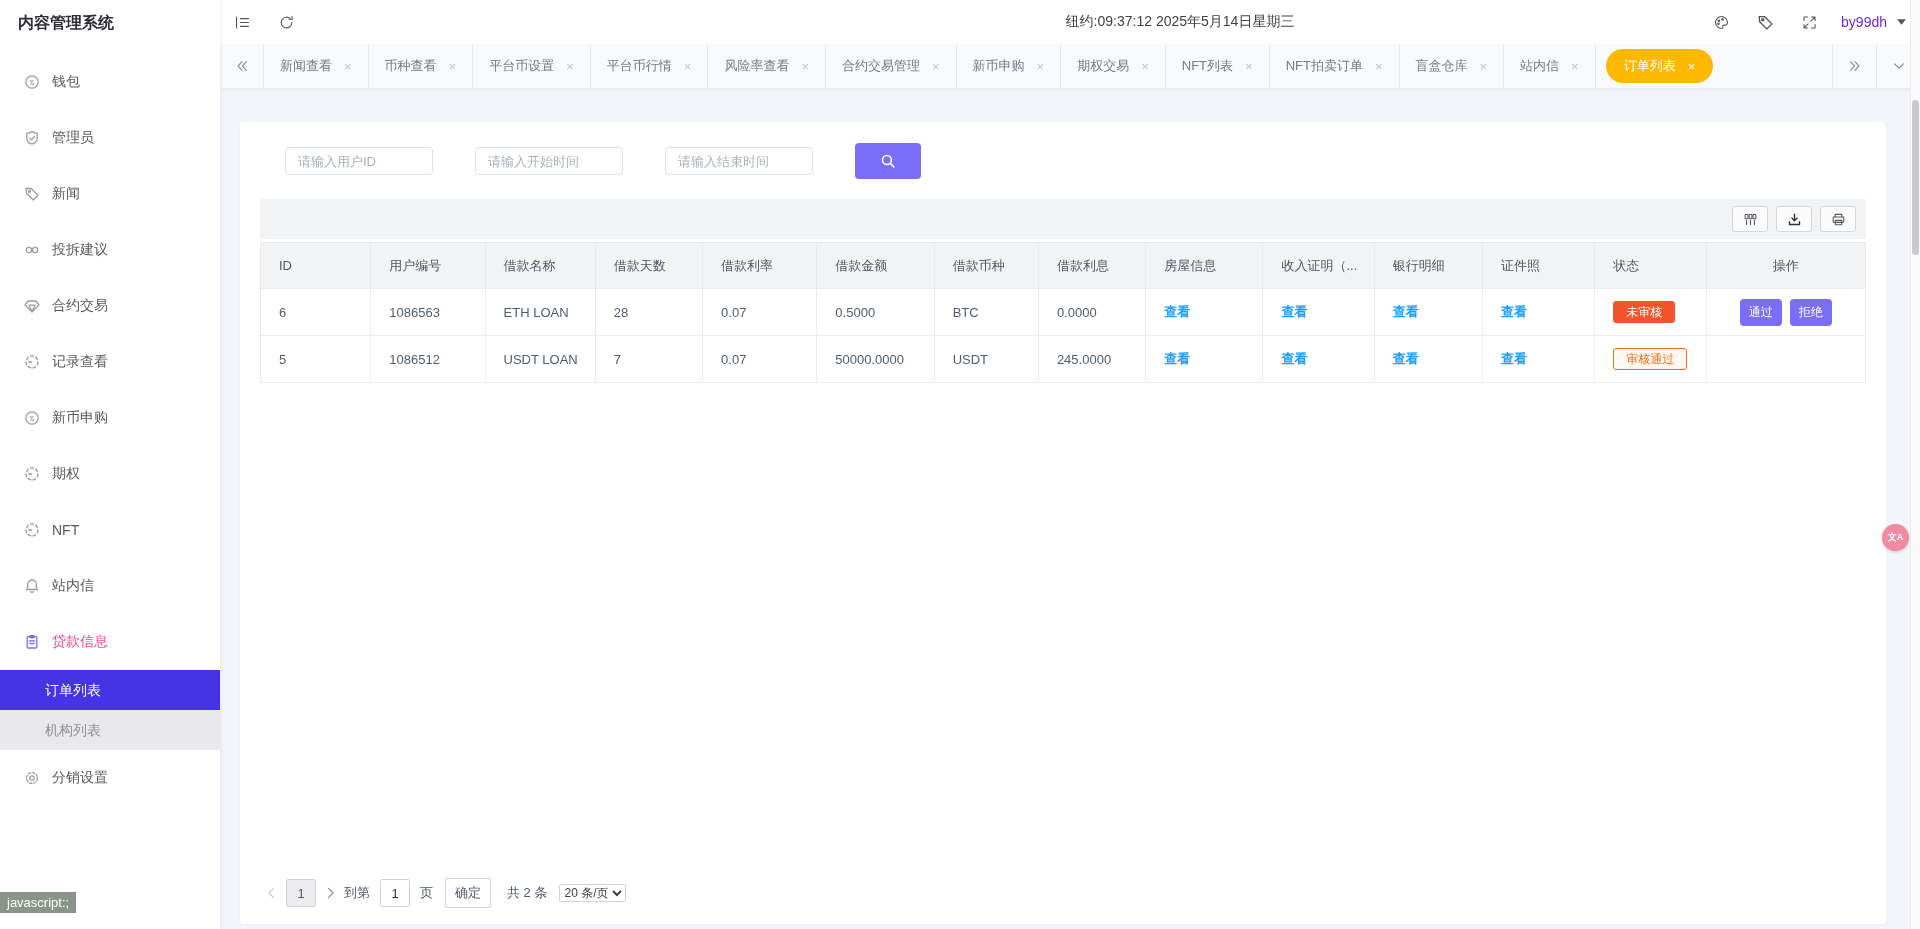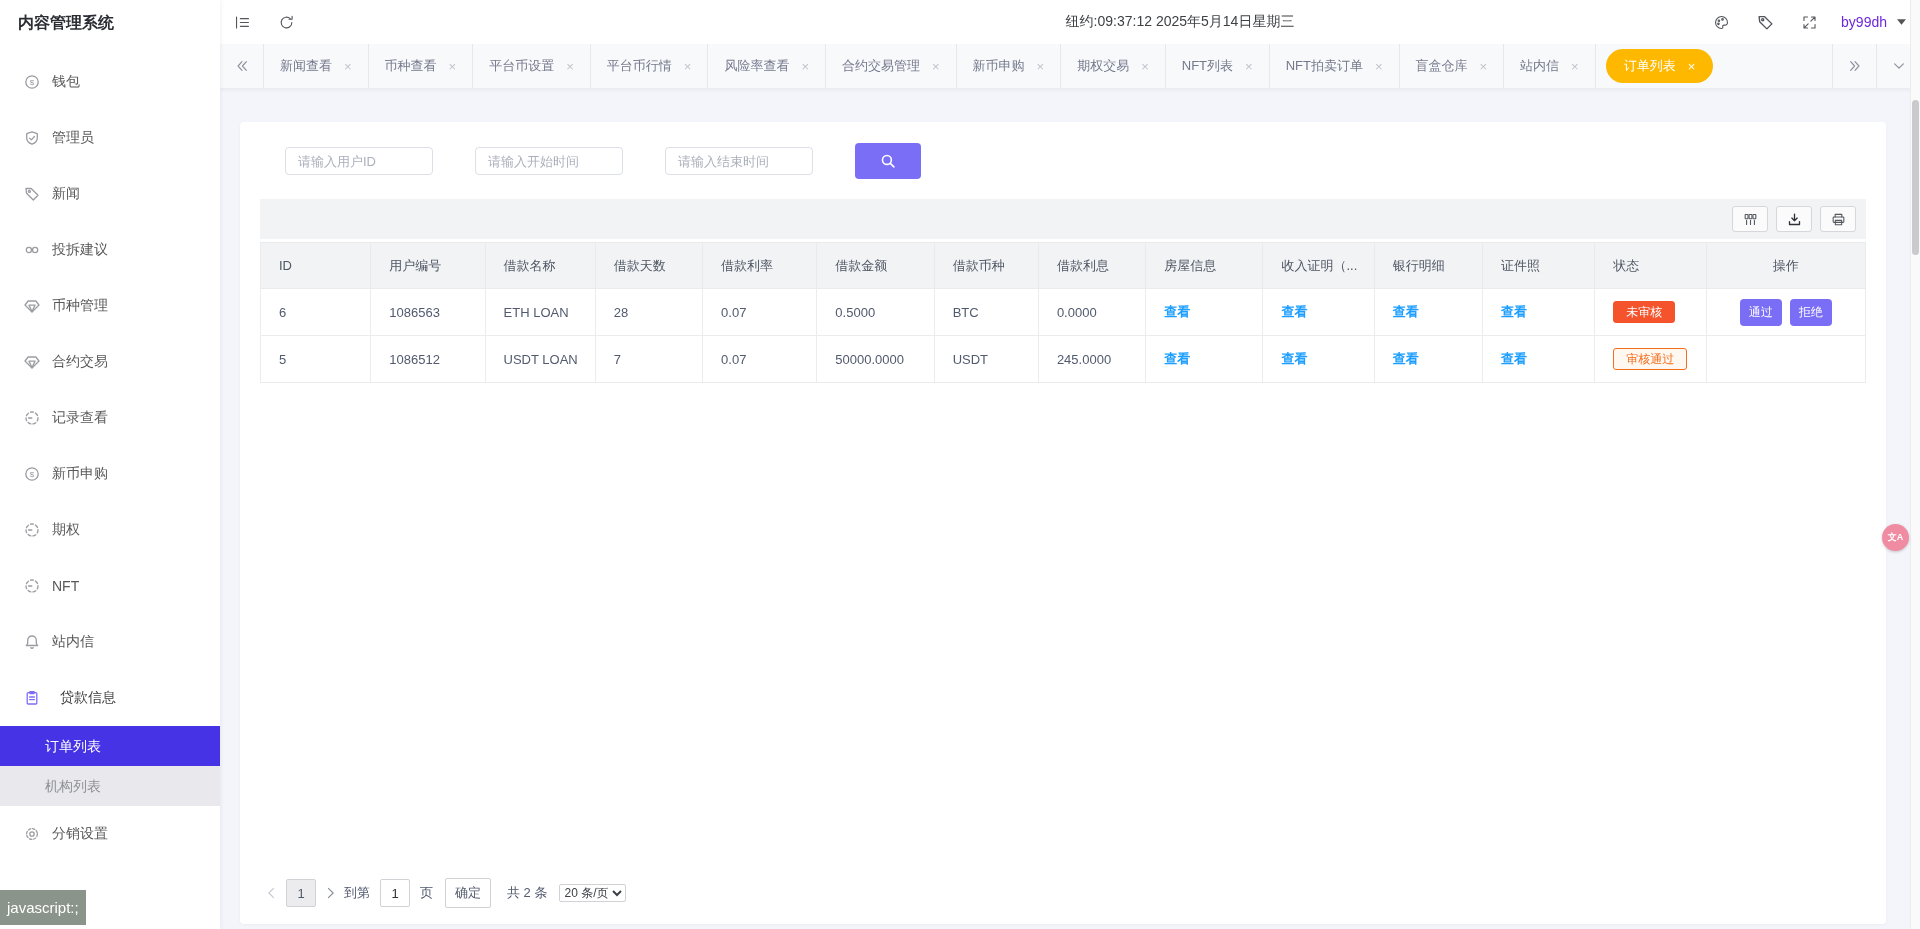--- a/index.html
+++ b/index.html
@@ -13,27 +13,27 @@
 
   
   #sidebar { position:absolute; left:0; top:0; width:220px; height:929px; background:#fff;
     box-shadow:1px 0 4px rgba(0,0,0,.06); z-index:30; overflow:hidden; }
   .side-title { height:44px; line-height:46px; padding-left:18px; font-size:16px;
     font-weight:bold; color:#2b2d33; }
   #sidebar-nav { margin-top:10px; }
   .side-item { height:56px; display:flex; align-items:center; padding-left:24px;
     font-size:14px; color:#595959; cursor:pointer; }
   .side-item .s-icon { width:16px; height:16px; color:#9a9ca3; margin-right:12px; }
-  .side-item.active { color:#404040;gap:8px; }
+  .side-item.active { color:#ec4899; }
   .side-item.active .s-icon { color:#7b6ef6; }
   .submenu .sub-item { height:40px; line-height:40px; padding-left:45px; font-size:14px;
     color:#8f9095; background:#e9e9ed; cursor:pointer; }
   .submenu .sub-item.active { background:#4733e6; color:#fff; }
-  #js-tooltip { position:absolute; left:0; bottom:4px; background:rgba(125,136,125,.9);
-    color:#fff; font-size:15px; padding:9px 7px; z-index:60; }
+  #js-tooltip { position:absolute; left:0; bottom:16px; background:rgba(125,136,125,.9);
+    color:#fff; font-size:13px; padding:3px 7px; z-index:60; }
 
   
   #topbar { position:absolute; left:220px; top:0; right:0; height:44px; background:#fff;
     display:flex; align-items:center; z-index:20; }
   .tb-btn { width:44px; height:44px; display:flex; align-items:center; justify-content:center;
     color:#53565c; cursor:pointer; }
   .tb-btn .icon { width:17px; height:17px; }
   #clock { position:absolute; left:740px; width:440px; text-align:center; font-size:14px;
     color:#3f4145; }
   #topbar-right { margin-left:auto; display:flex; align-items:center; padding-right:14px; }
@@ -158,29 +158,20 @@
         <span class="s-label">新闻</span>
       </div>
       <div class="side-item">
         <span class="s-icon icon">
           <svg viewBox="0 0 16 16">
             <circle cx="4.9" cy="8" r="2.6"></circle>
             <circle cx="11.1" cy="8" r="2.6"></circle>
           </svg>
         </span>
         <span class="s-label">投拆建议</span>
-      </div>
-      <div class="side-item">
-        <span class="s-icon icon">
-          <svg viewBox="0 0 16 16">
-            <path d="M4.2 3h7.6L15 7l-7 7L1 7z"></path>
-            <path d="M5 7.2l3 6.4 3-6.4z"></path>
-          </svg>
-        </span>
-        <span class="s-label">币种管理</span>
       </div>
       <div class="side-item">
         <span class="s-icon icon">
           <svg viewBox="0 0 16 16">
             <path d="M4.2 3h7.6L15 7l-7 7L1 7z"></path>
             <path d="M5 7.2l3 6.4 3-6.4z"></path>
           </svg>
         </span>
         <span class="s-label">合约交易</span>
       </div>

